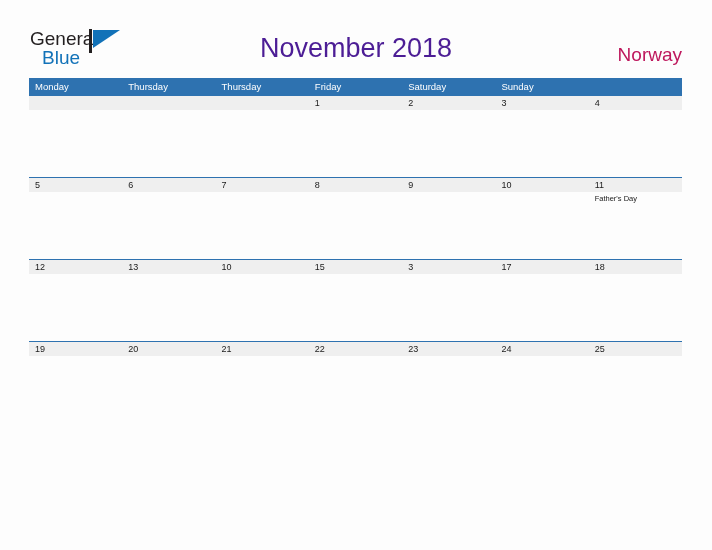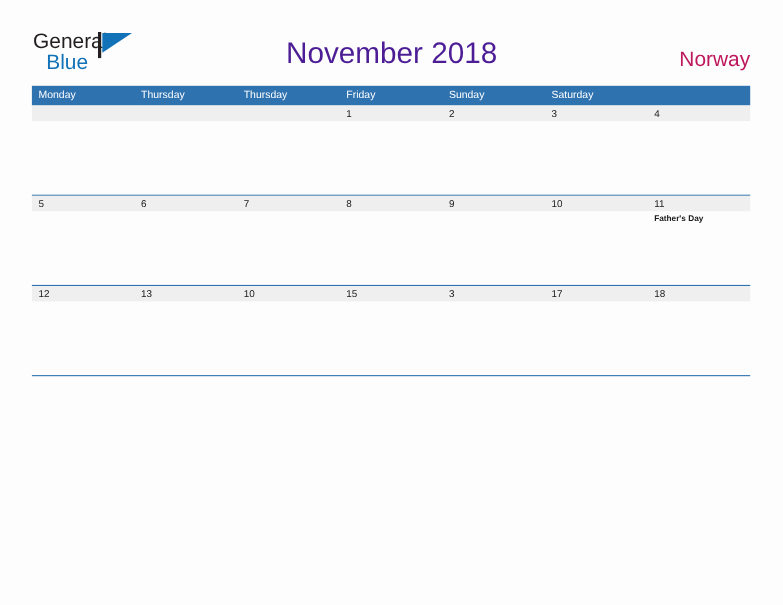--- a/index.html
+++ b/index.html
@@ -150,21 +150,20 @@
   .event-cell {
     flex: 0 0 93.285px;
     width: 93.285px;
     padding-left: 6px;
     padding-top: 2px;
     box-sizing: border-box;
     font-size: 7.5px;
     line-height: 10px;
     color: #1a1a1a;
     font-family: "Liberation Sans", sans-serif;
-    font-weight: bold;
   }
 </style>
 </head>
 <body>
 
 <div class="page">
 
   <div class="header">
 
     <div class="logo">
@@ -183,22 +182,22 @@
     <div class="country">Norway</div>
   </div>
 
   <div class="grid">
 
     <div class="weekday-row">
       <div class="weekday">Monday</div>
       <div class="weekday">Thursday</div>
       <div class="weekday">Thursday</div>
       <div class="weekday">Friday</div>
+      <div class="weekday">Saturday</div>
       <div class="weekday">Sunday</div>
-      <div class="weekday">Saturday</div>
     </div>
 
     <div class="week-row">
       <div class="day-band">
         <div class="band-cell"></div>
         <div class="band-cell"></div>
         <div class="band-cell"></div>
         <div class="band-cell">1</div>
         <div class="band-cell">2</div>
         <div class="band-cell">3</div>
@@ -251,20 +250,29 @@
         <div class="event-cell"></div>
         <div class="event-cell"></div>
         <div class="event-cell"></div>
         <div class="event-cell"></div>
         <div class="event-cell"></div>
         <div class="event-cell"></div>
       </div>
     </div>
 
     <div class="week-row sep">
+      <div class="day-band">
+        <div class="band-cell">19</div>
+        <div class="band-cell">20</div>
+        <div class="band-cell">21</div>
+        <div class="band-cell">22</div>
+        <div class="band-cell">23</div>
+        <div class="band-cell">24</div>
+        <div class="band-cell">25</div>
+      </div>
       <div class="event-band">
         <div class="event-cell"></div>
         <div class="event-cell"></div>
         <div class="event-cell"></div>
         <div class="event-cell"></div>
         <div class="event-cell"></div>
         <div class="event-cell"></div>
         <div class="event-cell"></div>
       </div>
     </div>

